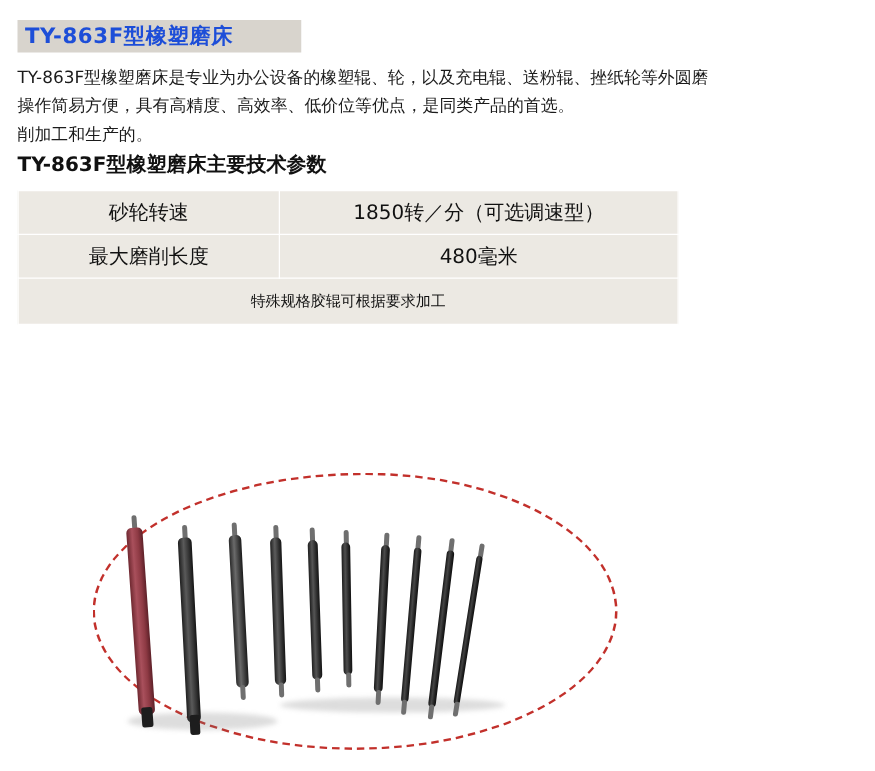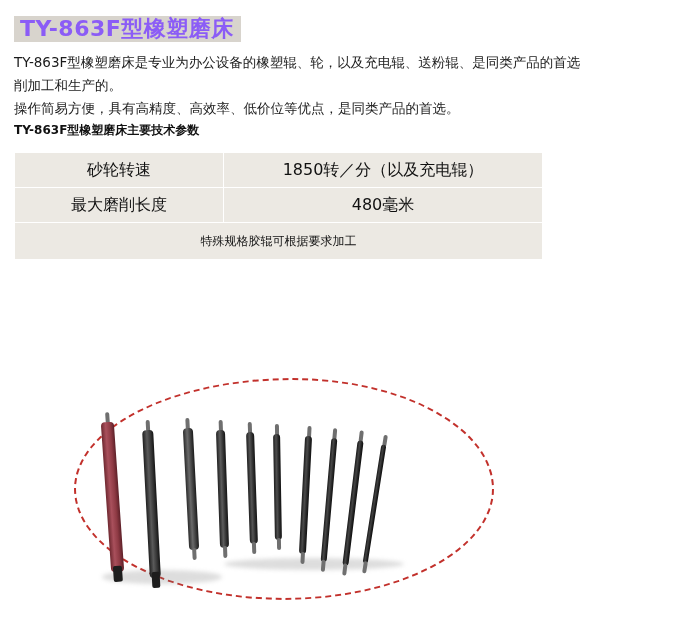--- a/index.html
+++ b/index.html
@@ -26,24 +26,24 @@
     left: 14px;
     top: 16px;
     width: 227px;
     height: 26px;
     background: #d8d4cd;
   }
   .title-text {
     position: absolute;
     left: 20px;
     top: 18px;
-    font-size: 22px;
+    font-size: 17px;
     font-weight: bold;
     letter-spacing: 0.5px;
-    color: #8b5cf6;
+    color: #1d4ed8;
     line-height: 22px;
     text-align: center;
   }
   
   .intro {
     position: absolute;
     left: 14px;
     top: 52px;
     width: 660px;
     font-size: 13.5px;
@@ -51,21 +51,21 @@
     color: #1b1b1b;
   }
   .intro p {
     margin: 0 0 2px 0;
   }
   
   .section-heading {
     position: absolute;
     left: 14px;
     top: 122px;
-    font-size: 12px;
+    font-size: 16px;
     font-weight: bold;
     color: #111111;
   }
   
   .spec-table {
     position: absolute;
     left: 14px;
     top: 152px;
     width: 512px;
     border-collapse: collapse;
@@ -148,32 +148,32 @@
 </style>
 </head>
 <body>
 
 <div class="page">
 
   <div class="title-bar"></div>
   <div class="title-text">TY-863F型橡塑磨床</div>
 
   <div class="intro">
-    <p>TY-863F型橡塑磨床是专业为办公设备的橡塑辊、轮，以及充电辊、送粉辊、是同类产品的首选</p>
+    <p>TY-863F型橡塑磨床是专业为办公设备的橡塑辊、轮，以及充电辊、送粉辊、挫纸轮等外圆磨</p>
+    <p>操作简易方便，具有高精度、高效率、低价位等优点，是同类产品的首选。</p>
     <p>削加工和生产的。</p>
-    <p>操作简易方便，具有高精度、高效率、低价位等优点，是同类产品的首选。</p>
   </div>
 
   <div class="section-heading">TY-863F型橡塑磨床主要技术参数</div>
 
   <table class="spec-table">
     <tbody>
       <tr>
         <td class="label">砂轮转速</td>
-        <td class="value">1850转／分（以及充电辊）</td>
+        <td class="value">1850转／分（可选调速型）</td>
       </tr>
       <tr>
         <td class="label">最大磨削长度</td>
         <td class="value">480毫米</td>
       </tr>
       <tr class="note">
         <td colspan="2">特殊规格胶辊可根据要求加工</td>
       </tr>
     </tbody>
   </table>

